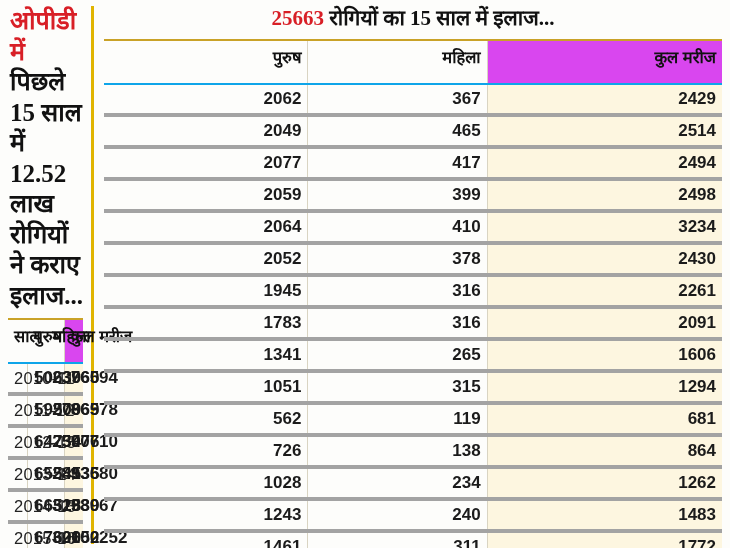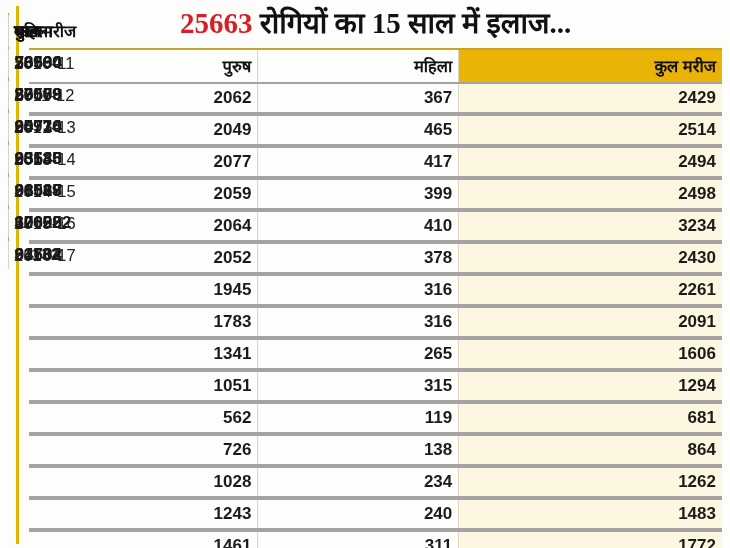--- a/index.html
+++ b/index.html
@@ -50,44 +50,44 @@
     font-weight: bold;
     line-height: 1.22;
     color: #111;
     letter-spacing: 0px;
   }
   .col-left .headline {
     font-size: 25px;
     padding-left: 2px;
   }
   .col-right .headline {
-    font-size: 29px;
+    font-size: 21px;
     text-align: center;
   }
   .hl-red {
     color: #d81f26;
   }
   .hl-rule {
     border: 0;
     border-top: 2px solid #c9a227;
     margin: 7px 0 0 0;
   }
   table {
     width: 100%;
     border-collapse: collapse;
     font-family: "Liberation Sans", sans-serif;
     table-layout: fixed;
   }
   th {
     font-size: 16.5px;
     font-weight: bold;
     color: #111;
-    padding: 4px 6px 5px 6px;
+    padding: 4px 6px 15px 6px;
     text-align: right;
-    border-bottom: 2px solid #a3a3a3;
+    border-bottom: 2px solid #0ea5e9;
     white-space: nowrap;
   }
   th.lbl {
     text-align: left;
   }
   td {
     font-size: 17px;
     font-weight: bold;
     color: #1b1b1b;
     padding: 4px 6px;
@@ -106,41 +106,44 @@
     border-bottom: 4px solid #a3a3a3;
   }
   tbody tr:last-child {
     border-bottom: none;
   }
   
   .hl-col {
     background: #fdf6e0;
   }
   th.hl-col {
-    background: #eab308;
+    background: #d946ef;
   }
   
   .sep-l {
     border-left: 1px solid #d9d4c2;
   }
   .left-table col.c1 { width: 26%; }
   .left-table col.c2 { width: 25%; }
   .left-table col.c3 { width: 24%; }
   .left-table col.c4 { width: 25%; }
   .right-table col.c1 { width: 33%; }
   .right-table col.c2 { width: 29%; }
   .right-table col.c3 { width: 38%; }
 </style>
 </head>
 <body>
 
 <div class="page">
   <div class="columns">
 
     <div class="col-left">
+      <div class="headline">
+        <span class="hl-red">ओपीडी में</span><span> पिछले 15 साल में 12.52 लाख रोगियों ने कराए इलाज...</span>
+      </div>
       <hr class="hl-rule">
       <table class="left-table">
         <colgroup>
           <col class="c1">
             <col class="c2">
             <col class="c3">
             <col class="c4">
         </colgroup>
         <thead>
           <tr>

